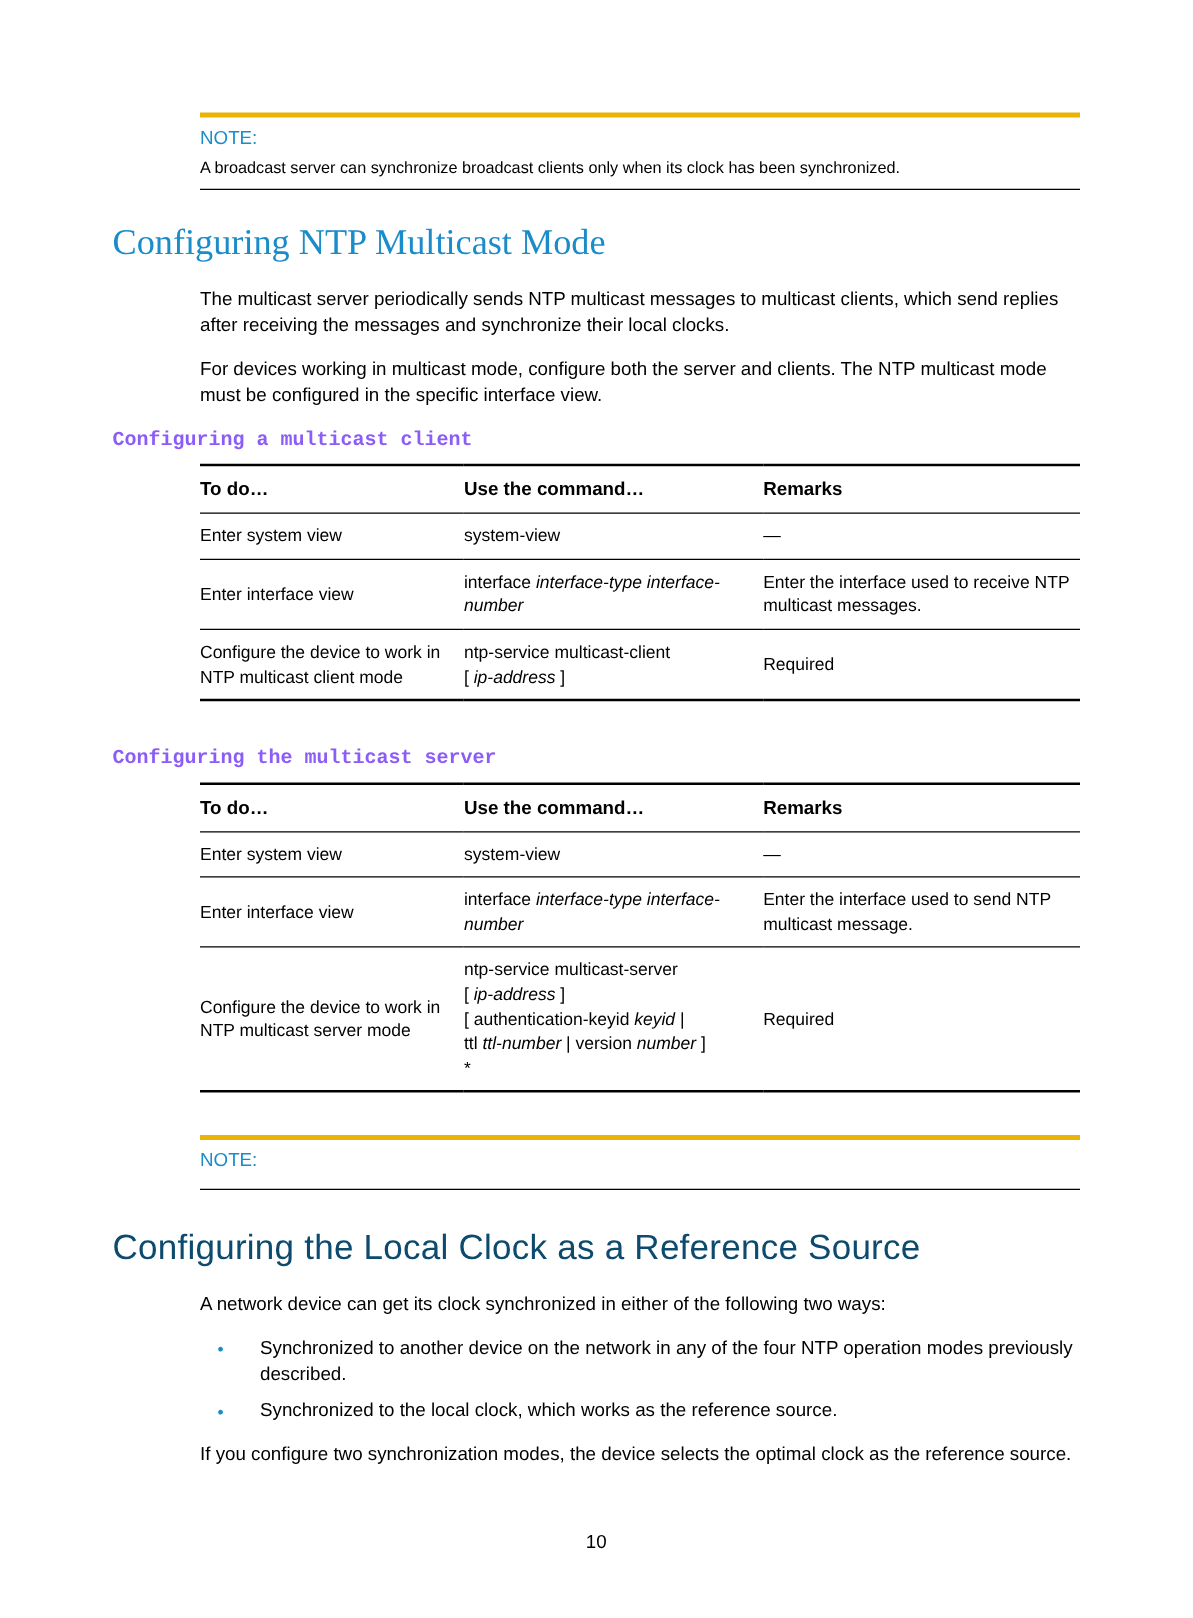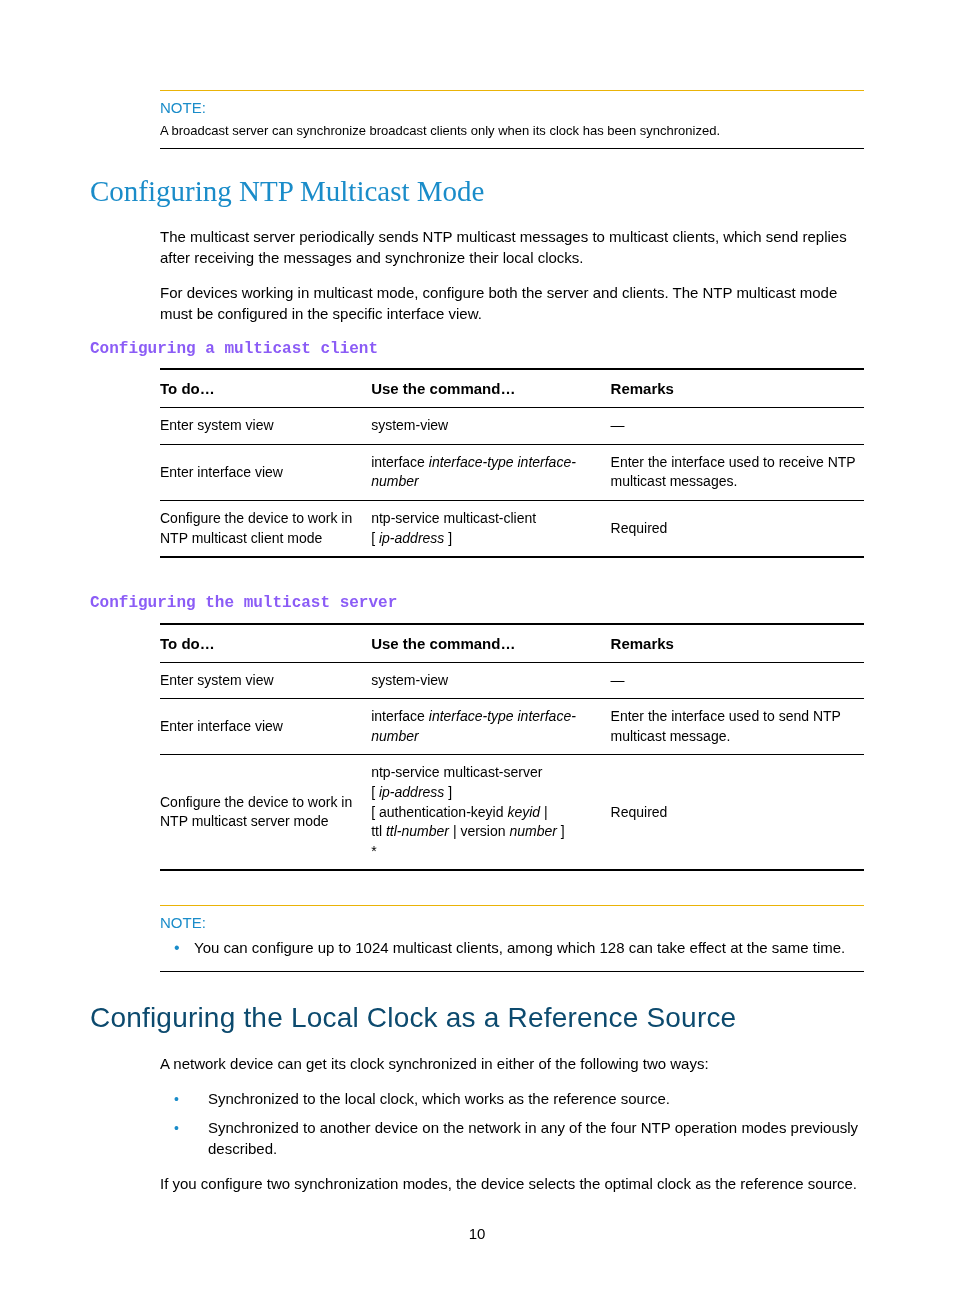--- a/index.html
+++ b/index.html
@@ -7,21 +7,21 @@
       font-family: Arial, Helvetica, sans-serif;
       width: 954px;
       height: 1294px;
       padding: 90px 90px 40px 90px;
       color: #000;
       font-size: 15px;
       line-height: 1.4;
       position: relative;
     }
     .note-box {
-      border-top: 1px solid #eab308;
+      border-top: 4px solid #eab308;
       border-bottom: 1px solid #000;
       margin-left: 70px;
       padding: 6px 0 8px 0;
       margin-bottom: 22px;
     }
     .note-label {
       color: #1a8cc9;
       font-size: 15px;
       margin-bottom: 4px;
     }
@@ -198,28 +198,27 @@
         <span>*</span>
       </td>
       <td>Required</td>
     </tr>
   </tbody>
 </table>
 
 <div class="note-box">
   <div class="note-label">NOTE:</div>
   <ul class="note-list">
-    <li>You can configure up to 1024 multicast clients, among which 128 can take effect at the same time.</li>
   </ul>
 </div>
 
 <h1>Configuring the Local Clock as a Reference Source</h1>
 
 <p class="para">A network device can get its clock synchronized in either of the following two ways:</p>
 
 <ul class="body-list">
+  <li>Synchronized to another device on the network in any of the four NTP operation modes previously described.</li>
   <li>Synchronized to the local clock, which works as the reference source.</li>
-  <li>Synchronized to another device on the network in any of the four NTP operation modes previously described.</li>
 </ul>
 
 <p class="para">If you configure two synchronization modes, the device selects the optimal clock as the reference source.</p>
 
 <div class="page-num">10</div>
 
 </body></html>

